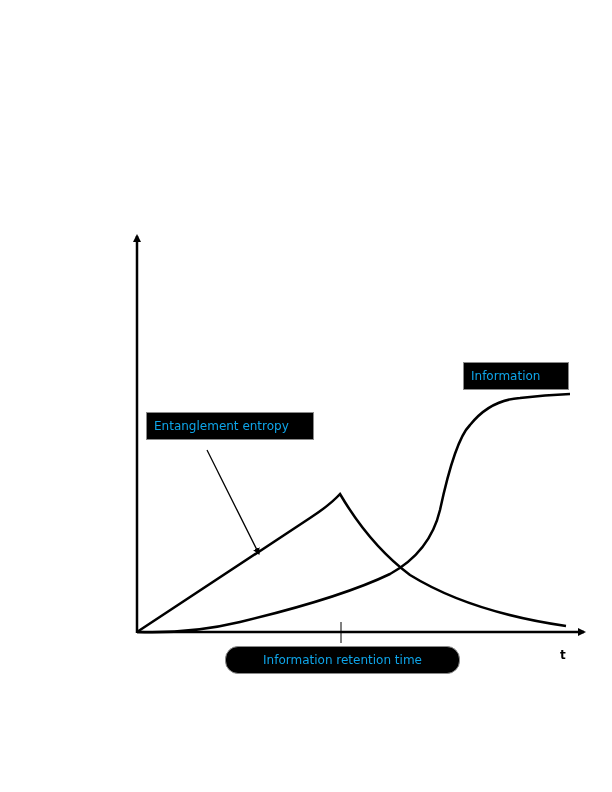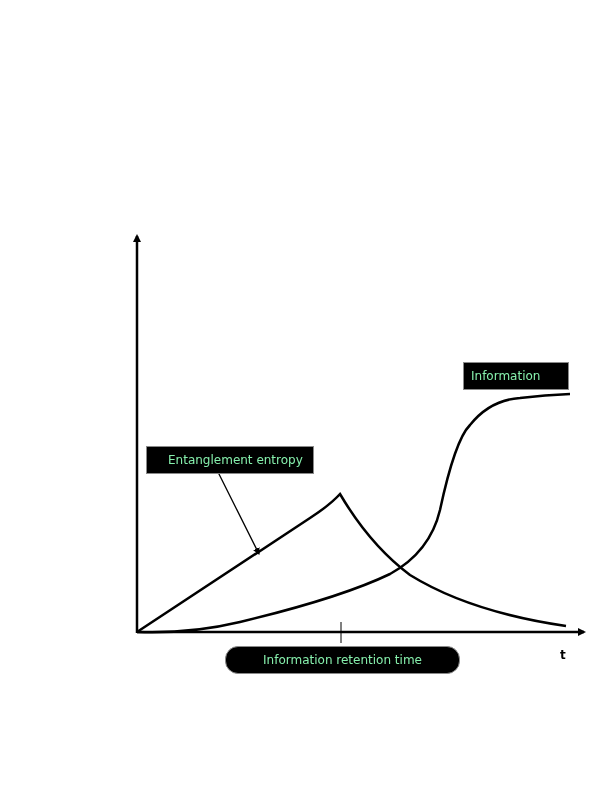--- a/index.html
+++ b/index.html
@@ -1,25 +1,25 @@
 <!DOCTYPE html>
 <html><head>
   <meta charset="utf-8">
   <style>
     html, body { margin: 0; padding: 0; background: #ffffff; }
     body { width: 612px; height: 792px; position: relative; overflow: hidden;
            font-family: "DejaVu Sans", sans-serif; }
     #diagram { position: absolute; left: 0; top: 0; width: 612px; height: 792px; }
     .label-box {
-      position: absolute; background: #000000; color: #86efac;
+      position: absolute; background: #000000; color: #0ea5e9;
       border: 1px solid #8a8a8a; box-sizing: border-box;
       font-family: "DejaVu Sans", sans-serif; font-size: 12px;
       display: flex; align-items: center; white-space: nowrap;
     }
-    #lbl-entropy { left: 146px; top: 446px; width: 168px; height: 28px; padding-left: 21px; }
+    #lbl-entropy { left: 146px; top: 412px; width: 168px; height: 28px; padding-left: 7px; }
     #lbl-info { left: 463px; top: 362px; width: 106px; height: 28px; padding-left: 7px; }
     #lbl-retention { left: 225px; top: 646px; width: 235px; height: 28px; justify-content: center; border-radius: 13px; }
     #lbl-t { position: absolute; left: 560px; top: 648px; font-size: 12px; font-weight: bold;
              color: #000; font-family: "DejaVu Sans", sans-serif; }
   </style>
 </head>
 <body>
 
 <svg id="diagram" viewBox="0 0 612 792" xmlns="http://www.w3.org/2000/svg">
   <defs>

